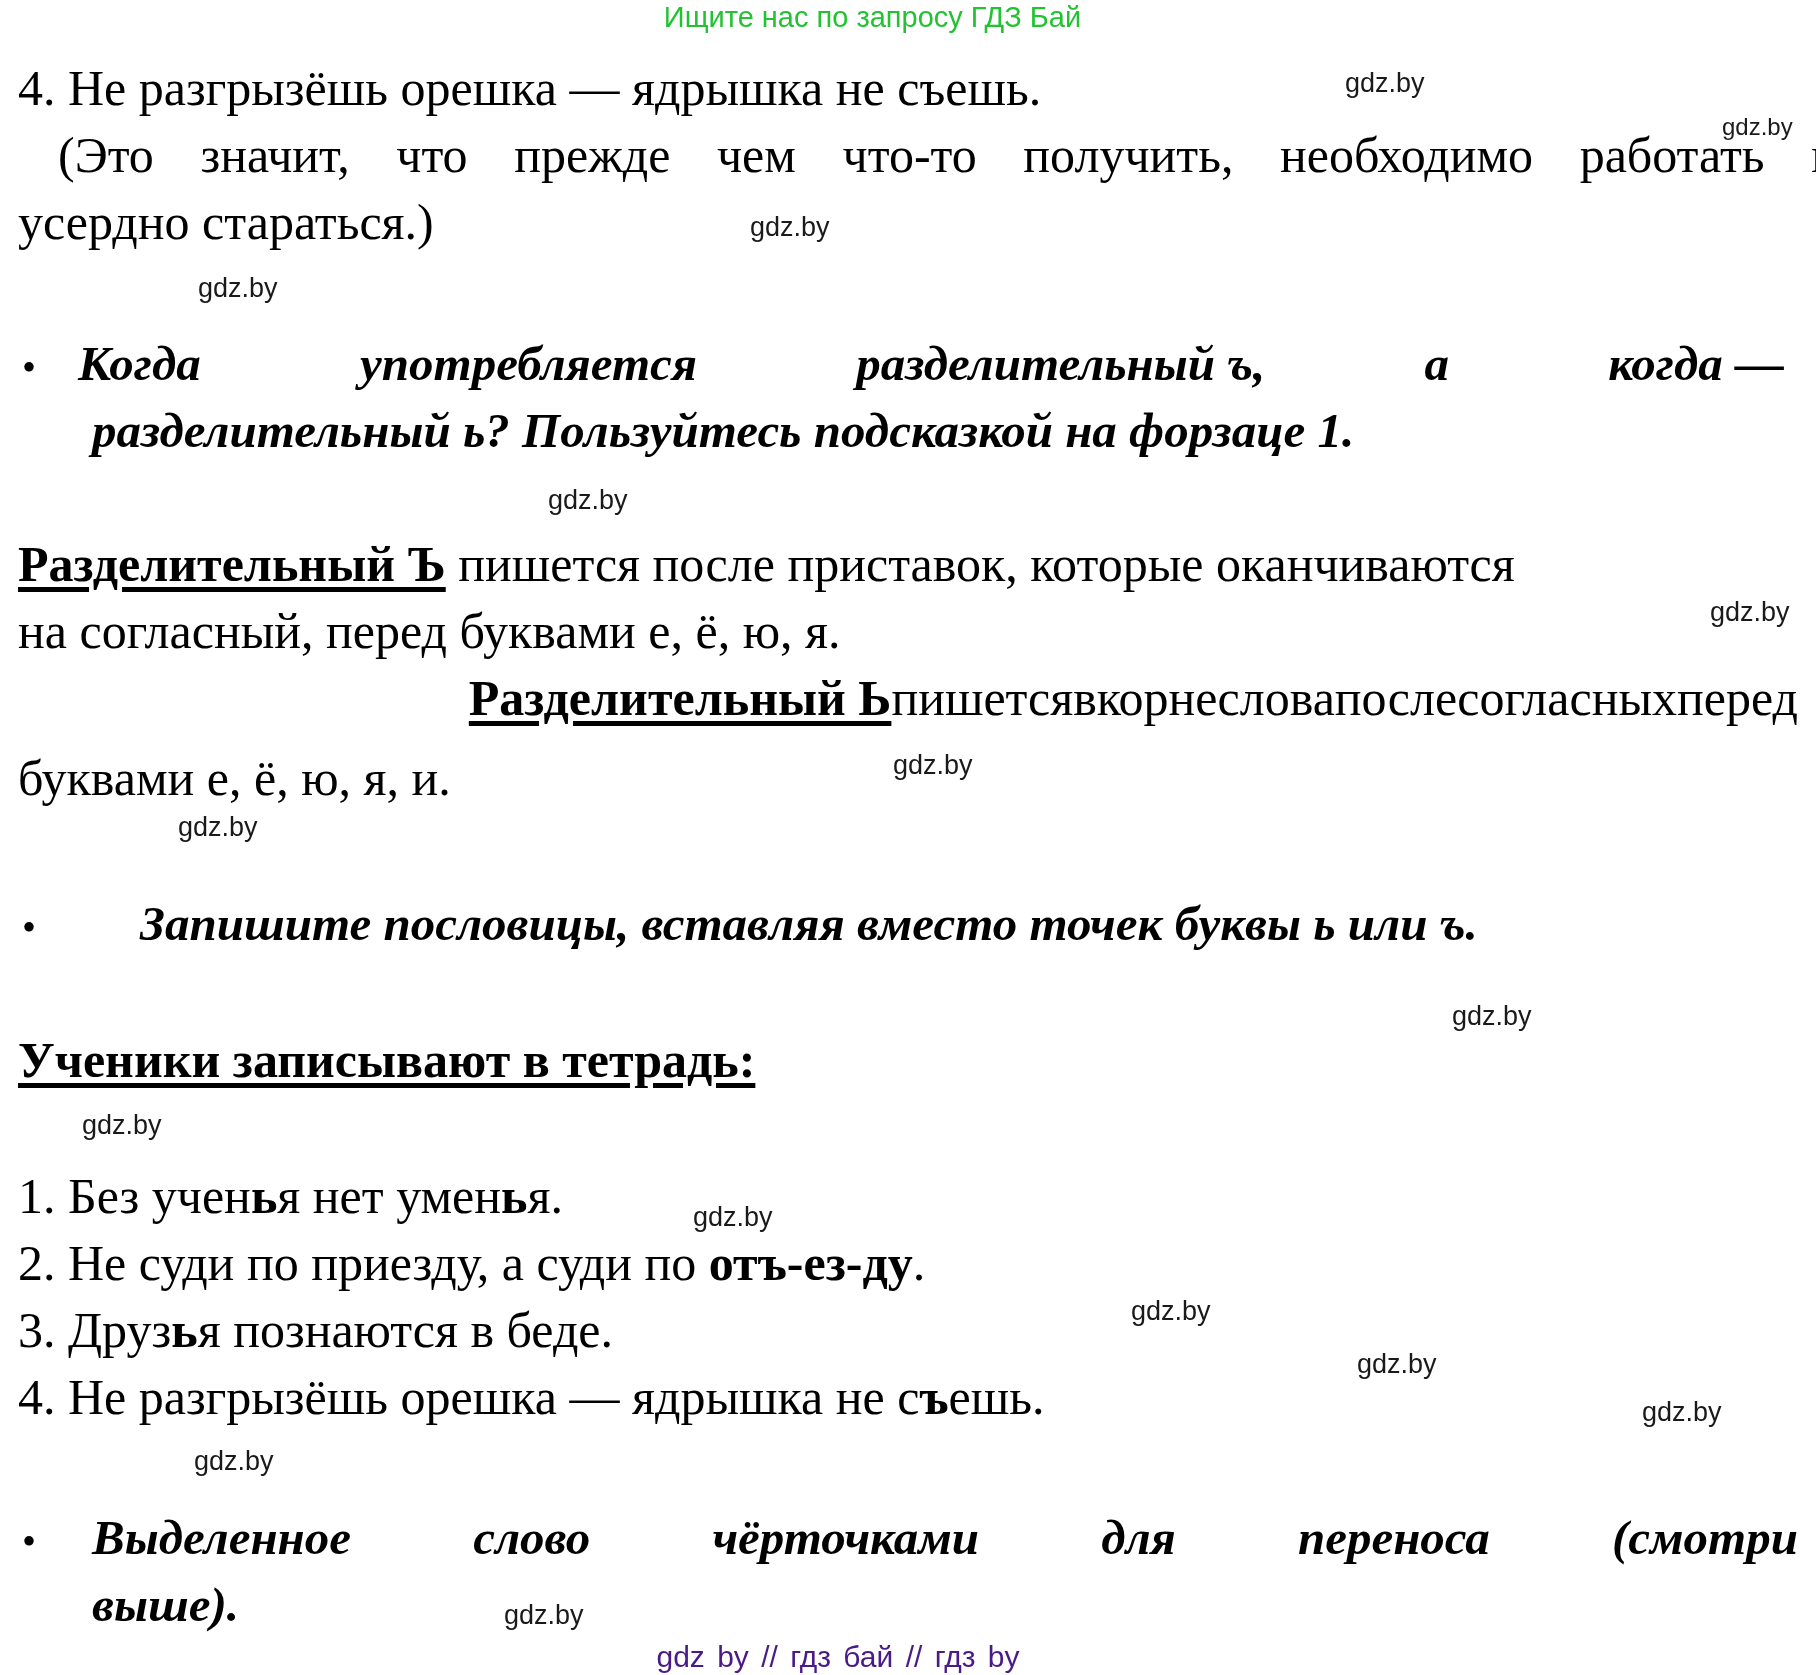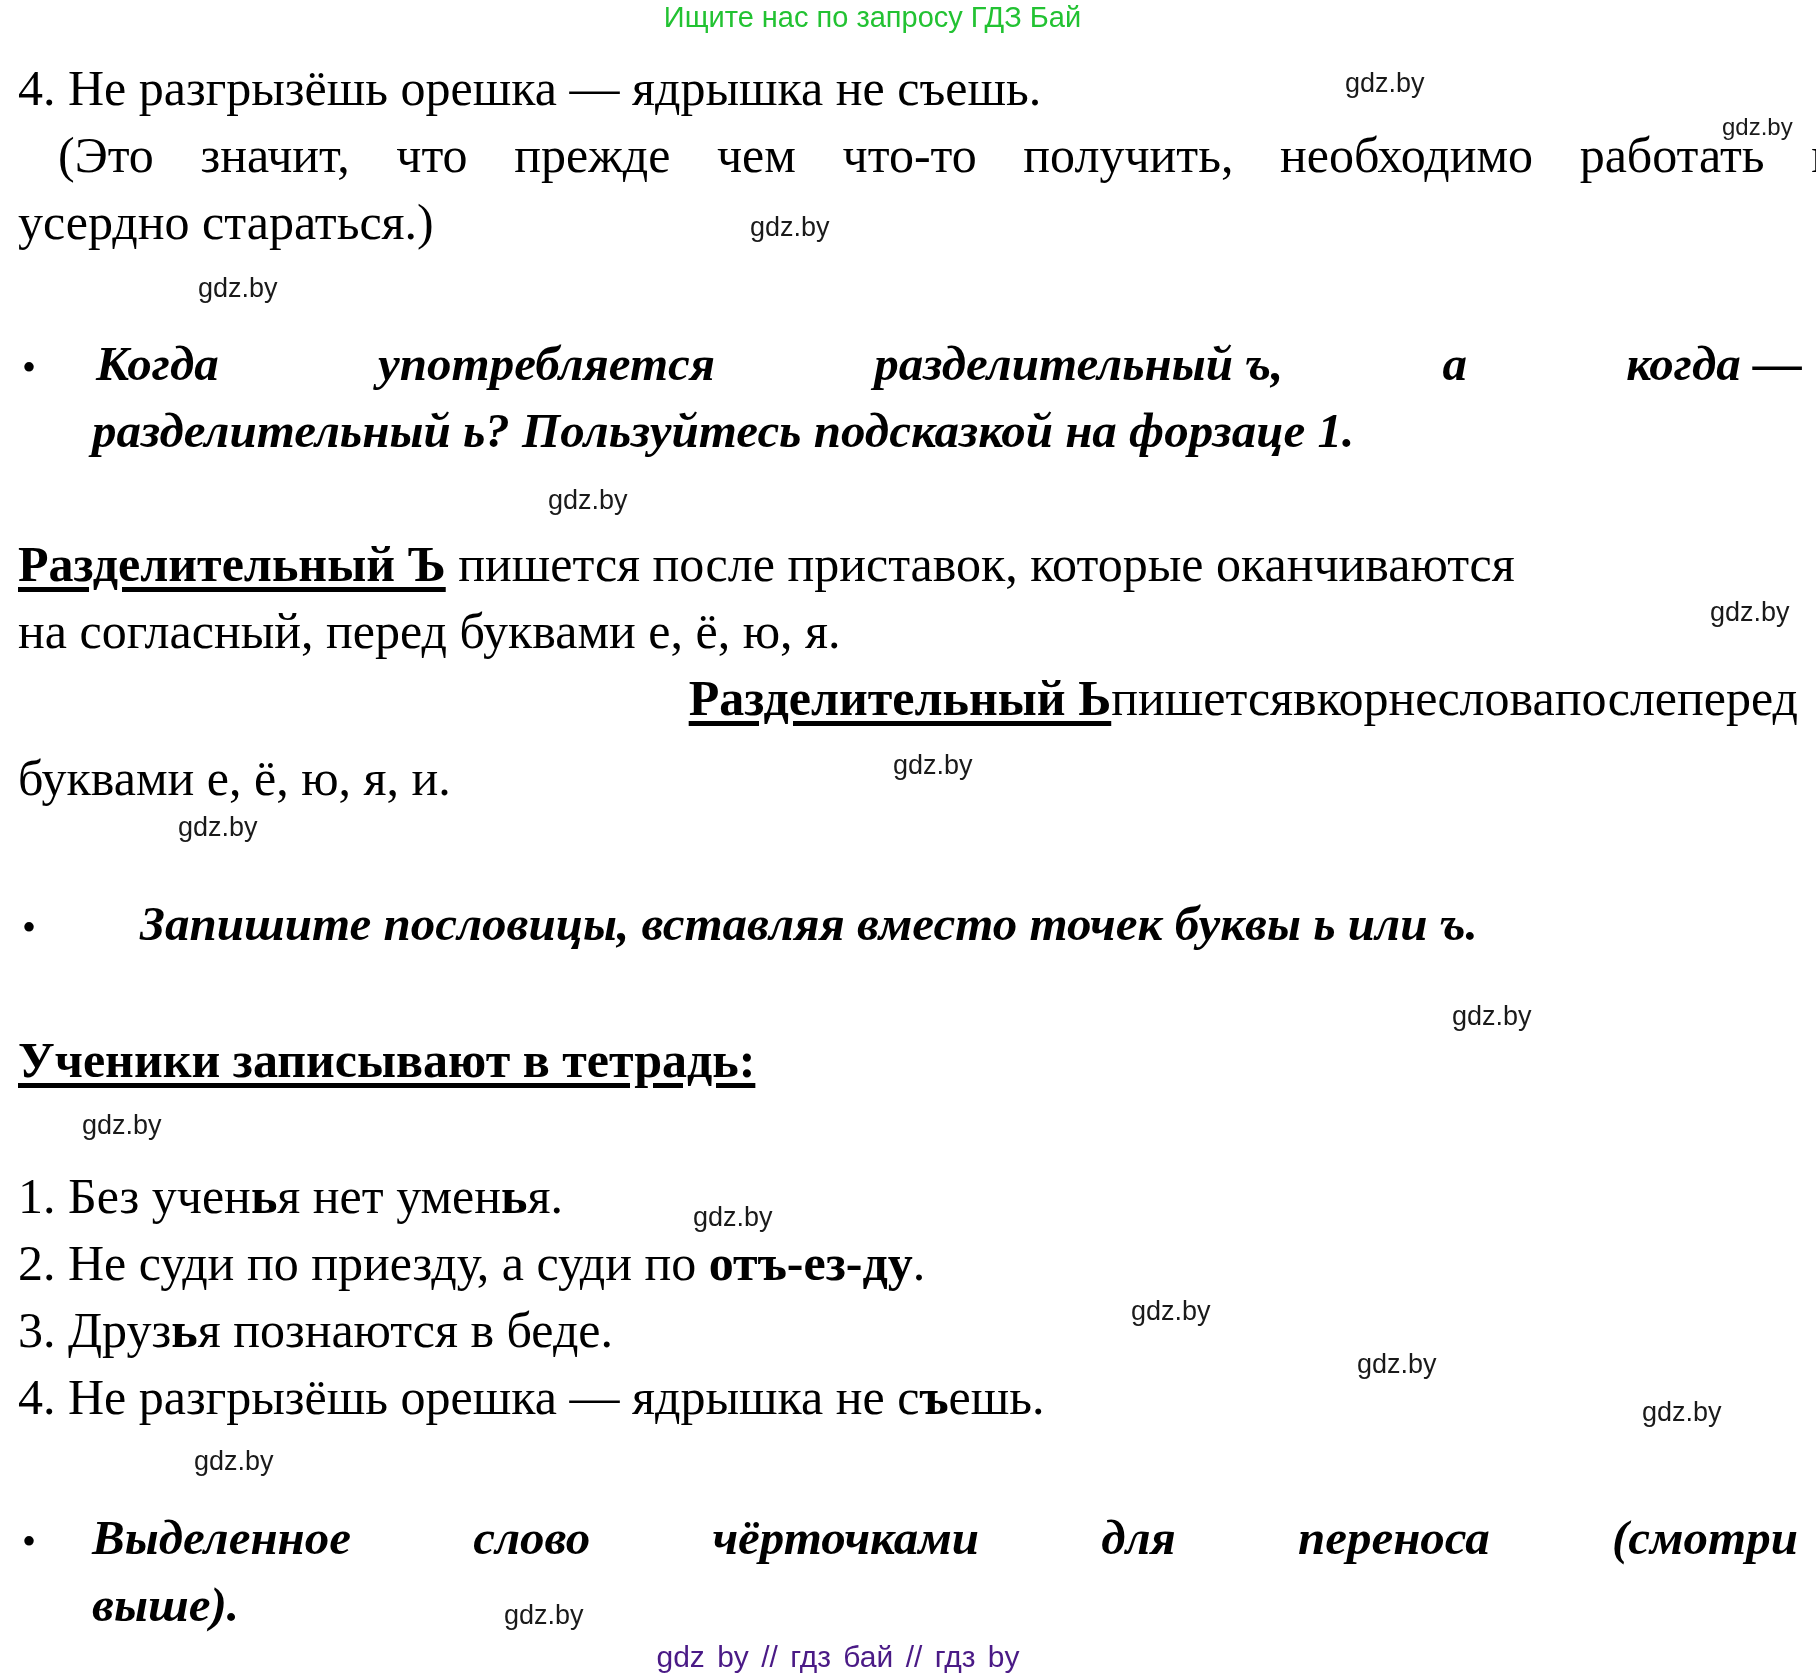--- a/index.html
+++ b/index.html
@@ -24,21 +24,21 @@
 <div class="abs line" style="top:60px;">4. Не разгрызёшь орешка — ядрышка не съешь.</div>
 <div class="abs line just" style="top:127px;margin-left:40px;">(Это значит, что прежде чем что-то получить, необходимо работать и</div>
 <div class="abs line" style="top:194px;">усердно стараться.)</div>
 
 <div class="abs wm" style="top:68px; left:1345px;">gdz.by</div>
 <div class="abs wm sm" style="top:112px; left:1722px;">gdz.by</div>
 <div class="abs wm" style="top:212px; left:750px;">gdz.by</div>
 <div class="abs wm" style="top:273px; left:198px;">gdz.by</div>
 
 <div class="abs bullet" style="top:340px;">•</div>
-<div class="abs task" style="top:336px; left:96px; width:1706px; display:flex; justify-content:space-between;">
+<div class="abs task" style="top:336px; left:78px; width:1706px; display:flex; justify-content:space-between;">
   <span>Когда</span>
   <span>употребляется</span>
   <span>разделительный ъ,</span>
   <span>а</span>
   <span>когда —</span>
 </div>
 <div class="abs task" style="top:403px; left:92px;">разделительный ь? Пользуйтесь подсказкой на форзаце 1.</div>
 <div class="abs wm" style="top:485px; left:548px;">gdz.by</div>
 
 <div class="abs line" style="top:536px;">
@@ -48,20 +48,21 @@
 <div class="abs line" style="top:603px;">на согласный, перед буквами е, ё, ю, я.</div>
 <div class="abs wm" style="top:597px; left:1710px;">gdz.by</div>
 
 <div class="abs line" style="top:670px; width:1780px; display:flex; justify-content:flex-end;">
   <span class="u">Разделительный Ь</span>
   <span>пишется</span>
   <span>в</span>
   <span>корне</span>
   <span>слова</span>
   <span>после</span>
+  <span>согласных</span>
   <span>перед</span>
 </div>
 <div class="abs line" style="top:750px;">буквами е, ё, ю, я, и.</div>
 <div class="abs wm" style="top:750px; left:893px;">gdz.by</div>
 <div class="abs wm" style="top:812px; left:178px;">gdz.by</div>
 
 <div class="abs bullet" style="top:900px;">•</div>
 <div class="abs task" style="top:896px; left:92px;margin-left:48px;">Запишите пословицы, вставляя вместо точек буквы ь или ъ.</div>
 <div class="abs wm" style="top:1001px; left:1452px;">gdz.by</div>
 

